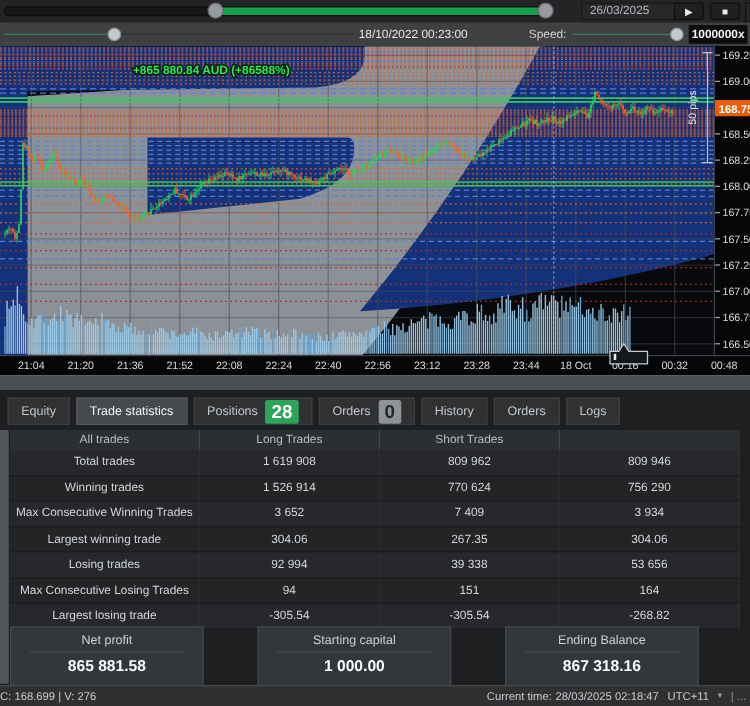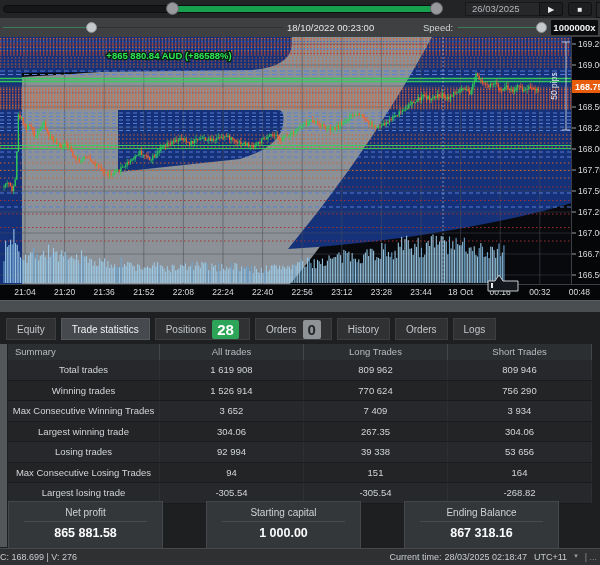--- a/index.html
+++ b/index.html
@@ -1239,21 +1239,20 @@
         <span>Orders</span>
       </div>
       <div class="tab">
         <span>Logs</span>
       </div>
     </div>
   <div class="abs leftstrip"></div>
 
   <div class="abs stats">
     <div class="trow thead" id="thead">
-        <div class="cell first">Summary</div>
         <div class="cell">All trades</div>
         <div class="cell">Long Trades</div>
         <div class="cell">Short Trades</div>
       </div>
     <div class="tbody" id="tbody">
         <div class="trow">
           <div class="cell first">Total trades</div>
           <div class="cell">1 619 908</div>
           <div class="cell">809 962</div>
           <div class="cell">809 946</div>

